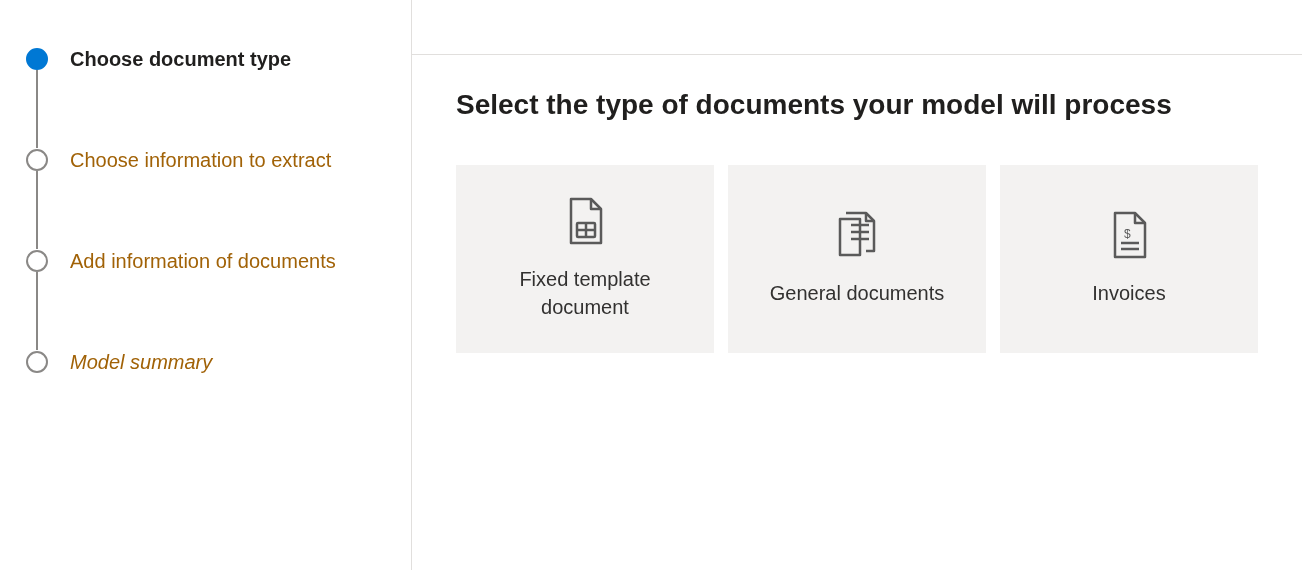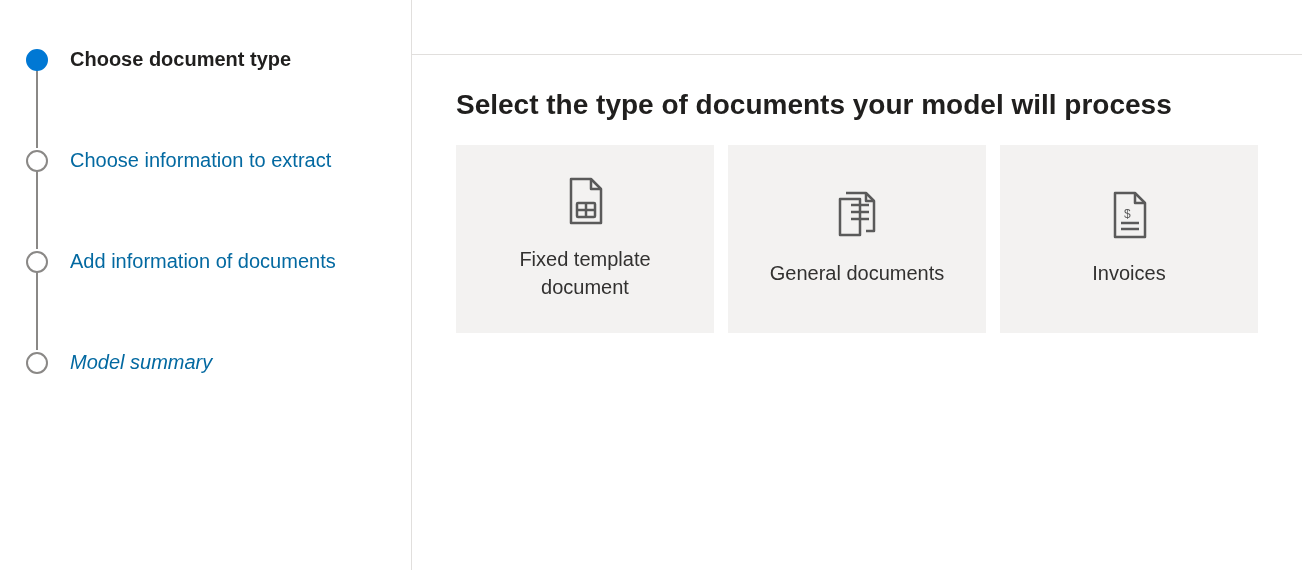--- a/index.html
+++ b/index.html
@@ -18,21 +18,21 @@
     .sidebar {
       width: 430px;
       padding: 48px 30px 30px 26px;
     }
     .steps {
       list-style: none;
       position: relative;
     }
     .step {
       display: flex;
-      align-items: flex-end;
+      align-items: flex-start;
       position: relative;
       padding-bottom: 78px;
     }
     .step:last-child {
       padding-bottom: 0;
       font-style: italic;
     }
     .step-circle {
       width: 22px;
       height: 22px;
@@ -54,21 +54,21 @@
       width: 2px;
       height: 78px;
       background: #8a8886;
     }
     .step:last-child .step-connector {
       display: none;
     }
     .step-label {
       margin-left: 22px;
       font-size: 20px;
-      color: #0369a1;
+      color: #a16207;
     }
     .step.active .step-label {
       font-weight: 700;
       color: #201f1e;
     }
     .main {
       flex: 1;
       border-left: 1px solid #e1dfdd;
       position: relative;
     }
@@ -78,21 +78,21 @@
       width: 100%;
       margin-top: 54px;
     }
     .main-content {
       padding: 34px 44px;
     }
     .main-title {
       font-size: 28px;
       font-weight: 700;
       color: #201f1e;
-      margin-bottom: 24px;
+      margin-bottom: 44px;
     }
     .cards {
       display: flex;
       gap: 14px;
     }
     .card {
       width: 258px;
       height: 188px;
       background: #f3f2f1;
       display: flex;

